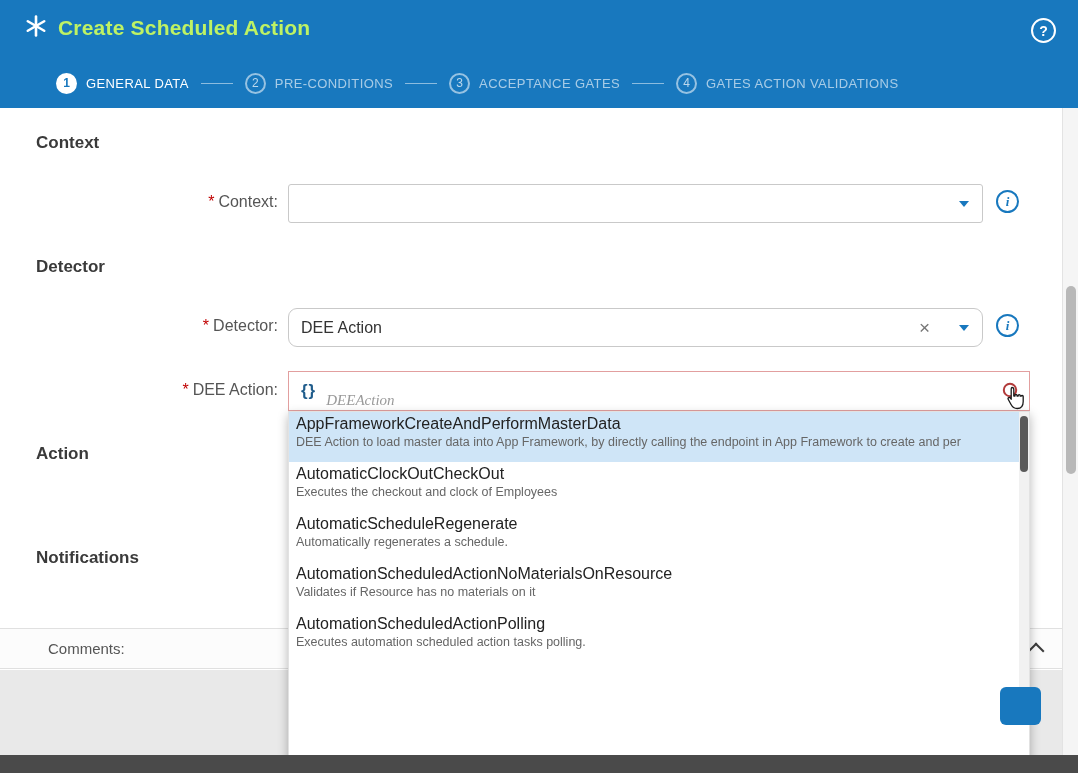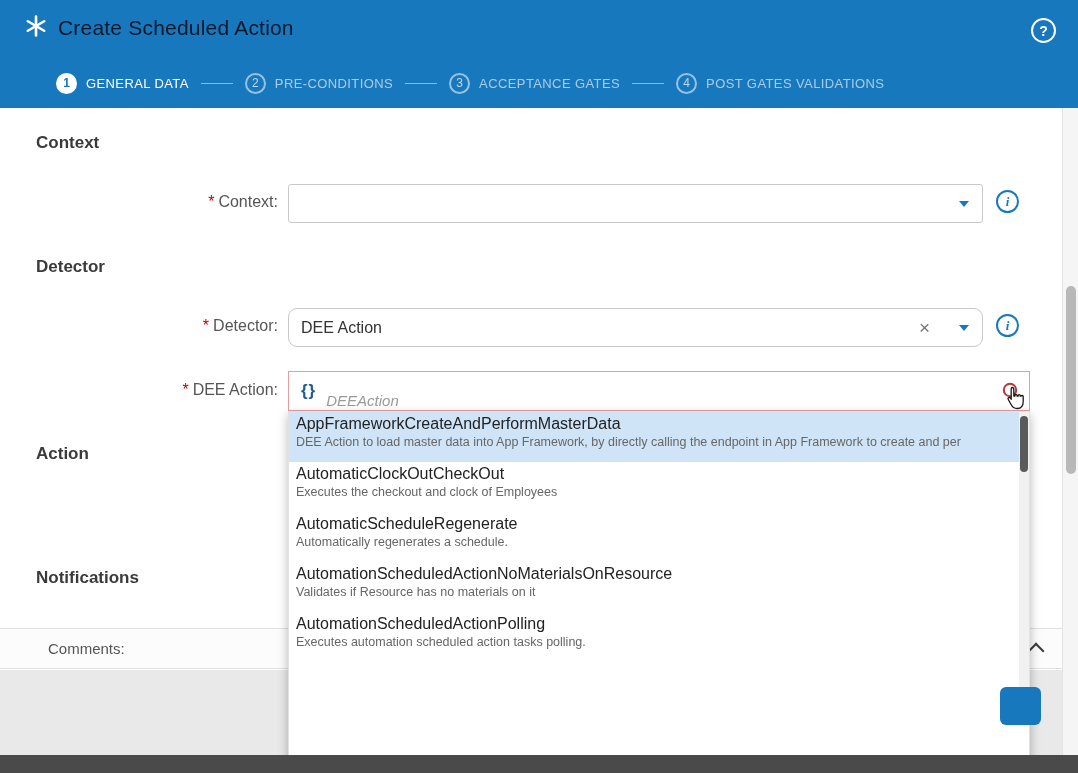--- a/index.html
+++ b/index.html
@@ -3,42 +3,42 @@
 <meta charset="utf-8">
 <style>
   * { margin:0; padding:0; box-sizing:border-box; }
   html,body { background:#4a4a4a; }
   body { font-family:"Liberation Sans", sans-serif; }
   #screen { position:relative; width:1078px; height:773px; background:#fff; overflow:hidden; }
 
   
   #header { position:absolute; left:0; top:0; width:1078px; height:108px; background:#1878be; z-index:10; }
   #title-row { position:absolute; left:24px; top:14px; display:flex; align-items:center; gap:10px; }
-  #page-title { color:#0f172a; font-size:21px; font-weight:400; letter-spacing:.2px; }
+  #page-title { color:#bef264; font-size:21px; font-weight:700; letter-spacing:.2px; }
   #help-btn { position:absolute; right:22px; top:18px; width:25px; height:25px; border:2px solid #fff;
               border-radius:50%; color:#fff; font-size:14px; font-weight:bold; display:flex;
               align-items:center; justify-content:center; cursor:pointer; }
 
   #steps { position:absolute; left:56px; top:70px; height:26px; display:flex; align-items:center; gap:12px; }
   .step { display:flex; align-items:center; gap:9px; }
   .step-circle { width:21px; height:21px; border-radius:50%; display:flex; align-items:center; justify-content:center;
                  font-size:12px; }
   .step.active .step-circle { background:#fff; color:#1878be; font-weight:bold; }
   .step.inactive .step-circle { border:2px solid rgba(255,255,255,.55); color:rgba(255,255,255,.7); }
   .step-label { font-size:13px; letter-spacing:.4px; }
   .step.active .step-label { color:#fff; }
   .step.inactive .step-label { color:rgba(255,255,255,.62); }
   .step-sep { width:32px; border-top:1px solid rgba(255,255,255,.5); }
 
   
   .section-heading { position:absolute; left:36px; font-size:17px; font-weight:bold; color:#3a3a3a; }
   #h-context { top:133px; }
   #h-detector { top:257px; }
   #h-action { top:444px; }
-  #h-notifications { top:568px; }
+  #h-notifications { top:548px; }
 
   .row-label { position:absolute; left:0; width:278px; text-align:right; font-size:16px; color:#555; }
   .req { color:#c00000; margin-right:4px; }
   #lbl-context { top:193px; }
   #lbl-detector { top:317px; }
   #lbl-dee { top:381px; }
   #lbl-action { top:503px; }
 
   .combobox { position:absolute; left:288px; width:695px; height:39px; background:#fff;
               border:1px solid #c9c9c9; border-radius:3px; display:flex; align-items:center; cursor:pointer; }
@@ -53,21 +53,21 @@
   .info-icon { position:absolute; left:996px; width:23px; height:23px; border:2px solid #1878be; border-radius:50%;
                color:#1878be; font-family:"Liberation Serif", serif; font-style:italic; font-weight:bold;
                font-size:13px; display:flex; align-items:center; justify-content:center; cursor:pointer; }
   #info-context { top:190px; }
   #info-detector { top:314px; }
 
   #input-dee { position:absolute; left:288px; top:371px; width:742px; height:40px; background:#fff;
                border:1px solid #e29f9f; display:flex; align-items:center; padding-left:12px; }
   #braces { color:#1f5c8b; font-size:17px; font-weight:bold; letter-spacing:1px; }
   #dee-input-el { flex:1; border:none; outline:none; margin-left:10px; font-size:15px;
-                  font-family:Liberation Sans, sans-serif; color:#6d28d9; background:transparent;margin-top:18px; }
+                  font-family:Liberation Serif, serif; color:#6d28d9; background:transparent;margin-top:18px; }
   #dee-input-el::placeholder { color:#9a9a9a; font-style:italic; }
   #search-btn { position:absolute; right:6px; top:9px; width:22px; height:22px; cursor:pointer; }
   #cursor-icon { position:absolute; left:1005px; top:386px; z-index:80; pointer-events:none; }
 
   
   #comments-band { position:absolute; left:0; top:628px; width:1062px; height:41px; background:#fcfcfc;
                    border-top:1px solid #e0e0e0; border-bottom:1px solid #e0e0e0; }
   #comments-label { position:absolute; left:48px; top:11px; font-size:15px; color:#555; }
   #collapse-chevron { position:absolute; right:20px; top:16px; width:12px; height:12px;
                       border-top:2px solid #3c3c3c; border-right:2px solid #3c3c3c;
@@ -130,21 +130,21 @@
         <span class="step-label">PRE-CONDITIONS</span>
       </div>
       <span class="step-sep"></span>
       <div class="step inactive">
         <span class="step-circle">3</span>
         <span class="step-label">ACCEPTANCE GATES</span>
       </div>
       <span class="step-sep"></span>
       <div class="step inactive">
         <span class="step-circle">4</span>
-        <span class="step-label">POST GATES VALIDATIONS</span>
+        <span class="step-label">GATES ACTION VALIDATIONS</span>
       </div>
     </div>
   </div>
 
   <div id="h-context" class="section-heading">Context</div>
 
   <div id="lbl-context" class="row-label">
     <span class="req">*</span><span>Context:</span>
   </div>
   <div id="combo-context" class="combobox">

